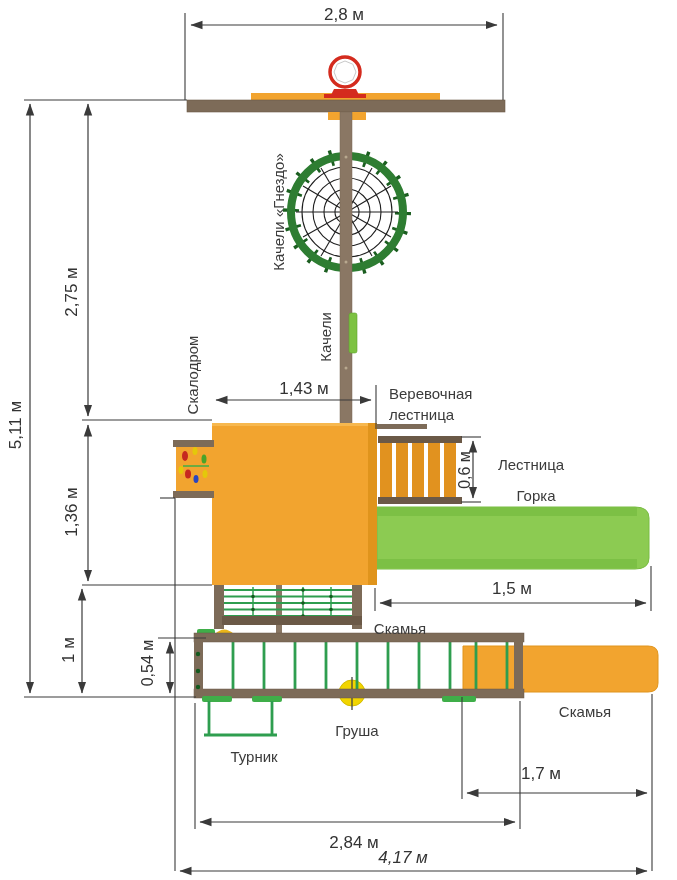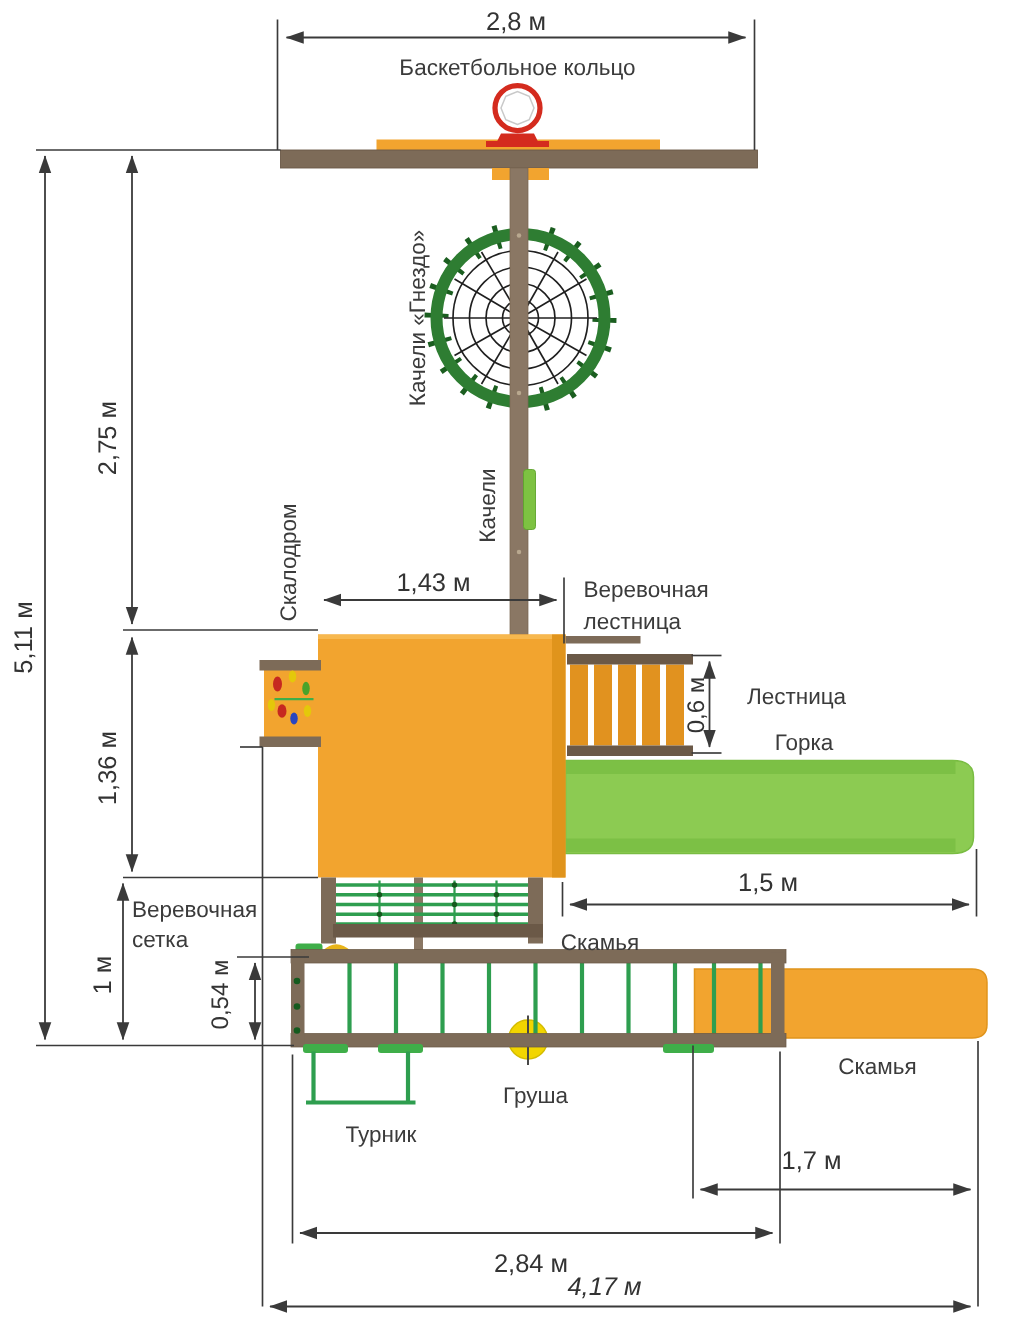--- a/index.html
+++ b/index.html
@@ -207,35 +207,33 @@
     <line x1="216" y1="400" x2="371" y2="400" class="dl"></line>
     <line x1="473" y1="441" x2="473" y2="498" class="dl"></line>
     <line x1="380" y1="603" x2="646" y2="603" class="dl"></line>
     <line x1="467" y1="793" x2="647" y2="793" class="dl"></line>
     <line x1="200" y1="822" x2="515" y2="822" class="dl"></line>
     <line x1="180" y1="871" x2="647" y2="871" class="dl"></line>
   </g>
 </svg>
 
 <span class="lbl dim ctr" style="left:344px;top:15px;">2,8 м</span>
-<span class="lbl ctr" style="left:345px;top:46px;">Баскетбольное кольцо</span>
 <span class="lbl rot" style="left:279px;top:212px;">Качели «Гнездо»</span>
 <span class="lbl rot" style="left:326px;top:337px;">Качели</span>
 <span class="lbl rot" style="left:193px;top:375px;">Скалодром</span>
-<span class="lbl dim ctr" style="left:289px;top:389px;">1,43 м</span>
+<span class="lbl dim ctr" style="left:304px;top:389px;">1,43 м</span>
 <span class="lbl wrap" style="left:389px;top:383px;width:94px;line-height:21px;">Веревочная лестница</span>
 <span class="lbl ctr" style="left:531px;top:465px;">Лестница</span>
 <span class="lbl dim sm rot" style="left:465px;top:470px;font-size:16px;">0,6 м</span>
 <span class="lbl ctr" style="left:536px;top:496px;">Горка</span>
 <span class="lbl dim ctr" style="left:512px;top:589px;">1,5 м</span>
 <span class="lbl dim rot" style="left:16px;top:425px;">5,11 м</span>
 <span class="lbl dim rot" style="left:72px;top:292px;">2,75 м</span>
 <span class="lbl dim rot" style="left:72px;top:512px;">1,36 м</span>
 <span class="lbl dim rot" style="left:69px;top:650px;">1 м</span>
-<span class="lbl wrap" style="left:88px;top:597px;width:96px;">Веревочная сетка</span>
 <span class="lbl dim rot" style="left:148px;top:663px;font-size:16px;">0,54 м</span>
 <span class="lbl ctr" style="left:400px;top:629px;">Скамья</span>
 <span class="lbl ctr" style="left:357px;top:731px;">Груша</span>
 <span class="lbl ctr" style="left:254px;top:757px;">Турник</span>
 <span class="lbl ctr" style="left:585px;top:712px;">Скамья</span>
 <span class="lbl dim ctr" style="left:541px;top:774px;">1,7 м</span>
 <span class="lbl dim ctr" style="left:354px;top:808px;margin-top:35px;">2,84 м</span>
 <span class="lbl dim ctr" style="left:403px;top:858px;font-style:italic;">4,17 м</span>
 
 </div>

